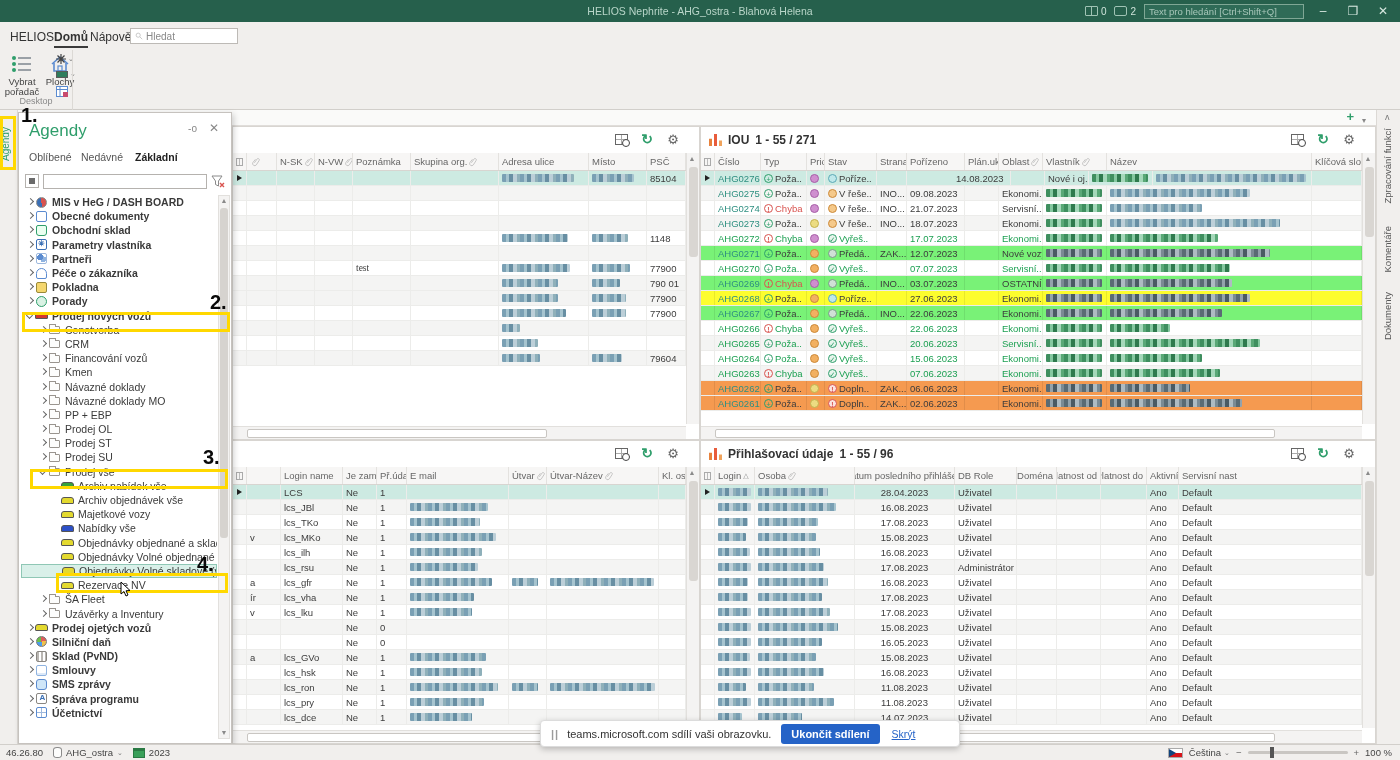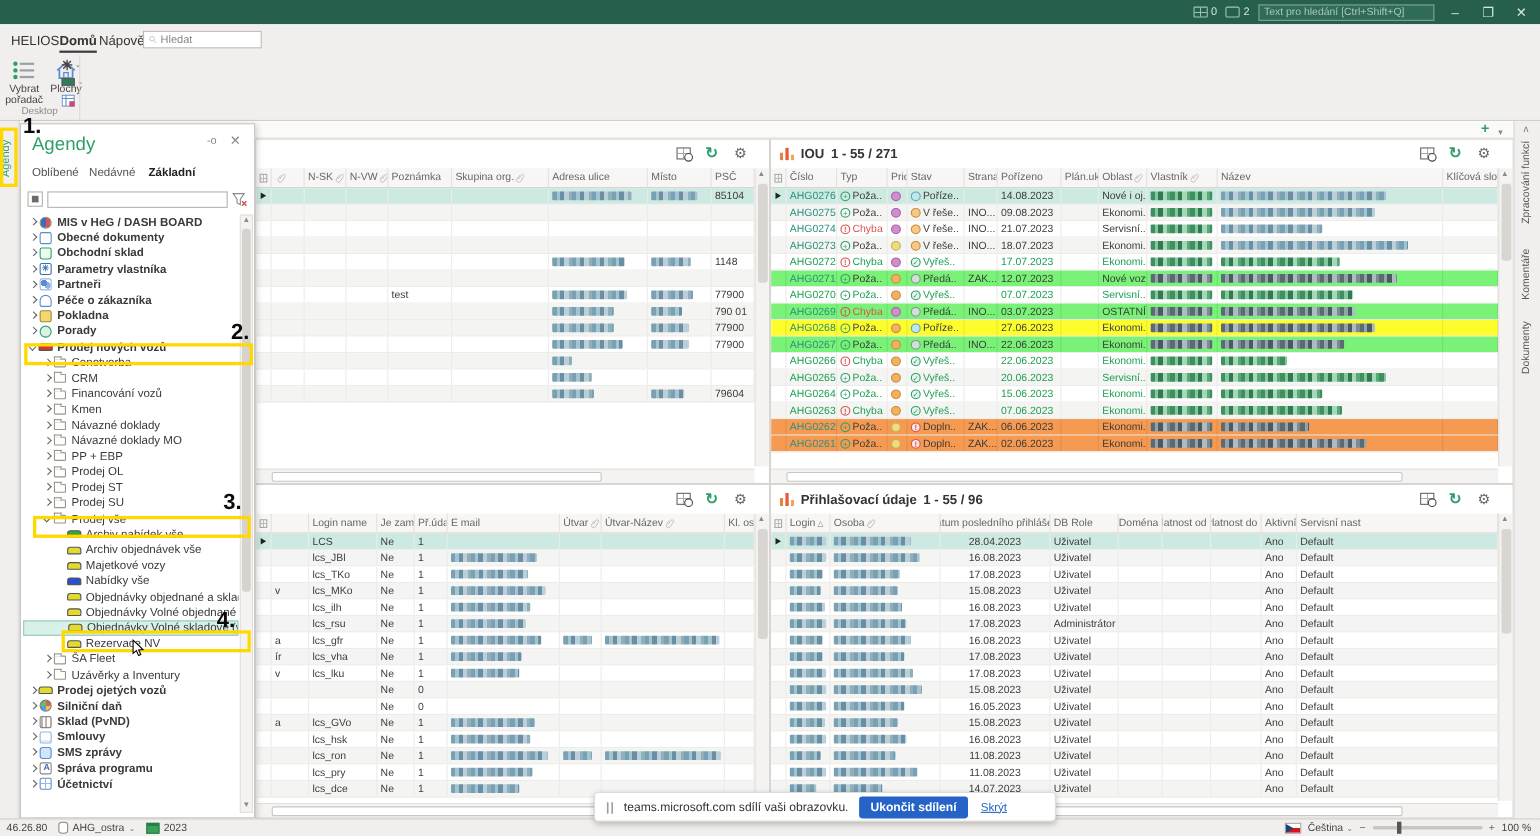--- a/index.html
+++ b/index.html
@@ -156,20 +156,21 @@
   #sb-right{position:absolute;right:8px;display:flex;align-items:center;gap:6px}
   .flag{width:15px;height:10px;position:relative;background:linear-gradient(#fff 0 50%,#d7141a 50% 100%);border:1px solid #aaa}
   .flag::after{content:"";position:absolute;left:0;top:0;border-top:4px solid transparent;border-bottom:4px solid transparent;border-left:7px solid #11457e}
   .slider-track{width:100px;height:3px;background:#c9c6c2;border-radius:2px;position:relative}
   .slider-thumb{position:absolute;left:22px;top:-4px;width:4px;height:11px;background:#555}
 </style>
 </head>
 <body>
 
 <div id="titlebar">
+  <div id="tb-title">HELIOS Nephrite - AHG_ostra - Blahová Helena</div>
   <div class="tb-right">
     <span class="tb-badge">
         <span class="tb-ic grid"></span>
         <span>0</span>
       </span>
     <span class="tb-badge">
         <span class="tb-ic chat"></span>
         <span>2</span>
       </span>
     <span id="tb-search">Text pro hledání [Ctrl+Shift+Q]</span>
@@ -377,21 +378,21 @@
           <div class="gc" style="width: 88px;"></div>
           <div class="gc" style="width: 90px;"></div>
           <div class="gc" style="width: 58px;"></div>
           <div class="gc" style="flex: 1 1 0%;"></div>
         </div>
         <div class="grow">
           <div class="gc marker" style="width: 14px;"></div>
           <div class="gc" style="width: 30px;"></div>
           <div class="gc" style="width: 38px;"></div>
           <div class="gc" style="width: 38px;"></div>
-          <div class="gc" style="width: 58px;">
+          <div class="gc" style="width: 58px; font-family: Liberation Serif, serif;">
             <span>test</span>
           </div>
           <div class="gc" style="width: 88px;"></div>
           <div class="gc" style="width: 90px;">
             <span class="blur" style="width: 68px;"></span>
           </div>
           <div class="gc" style="width: 58px;">
             <span class="blur" style="width: 38px;"></span>
           </div>
           <div class="gc" style="flex: 1 1 0%;">
@@ -576,21 +577,21 @@
             <span class="">Poža..</span>
           </div>
           <div class="gc" style="width: 18px;">
             <span class="prio pu"></span>
           </div>
           <div class="gc" style="width: 52px;">
             <span class="stic po"></span>
             <span>Poříze..</span>
           </div>
           <div class="gc" style="width: 30px;"></div>
-          <div class="gc" style="width: 58px;">
+          <div class="gc" style="width: 58px; margin-left: 46px;">
             <span>14.08.2023</span>
           </div>
           <div class="gc" style="width: 34px;"></div>
           <div class="gc" style="width: 44px;">
             <span>Nové i oj..</span>
           </div>
           <div class="gc" style="width: 64px;">
             <span class="blur g" style="width: 56px;"></span>
           </div>
           <div class="gc" style="flex: 1 1 0%;">

